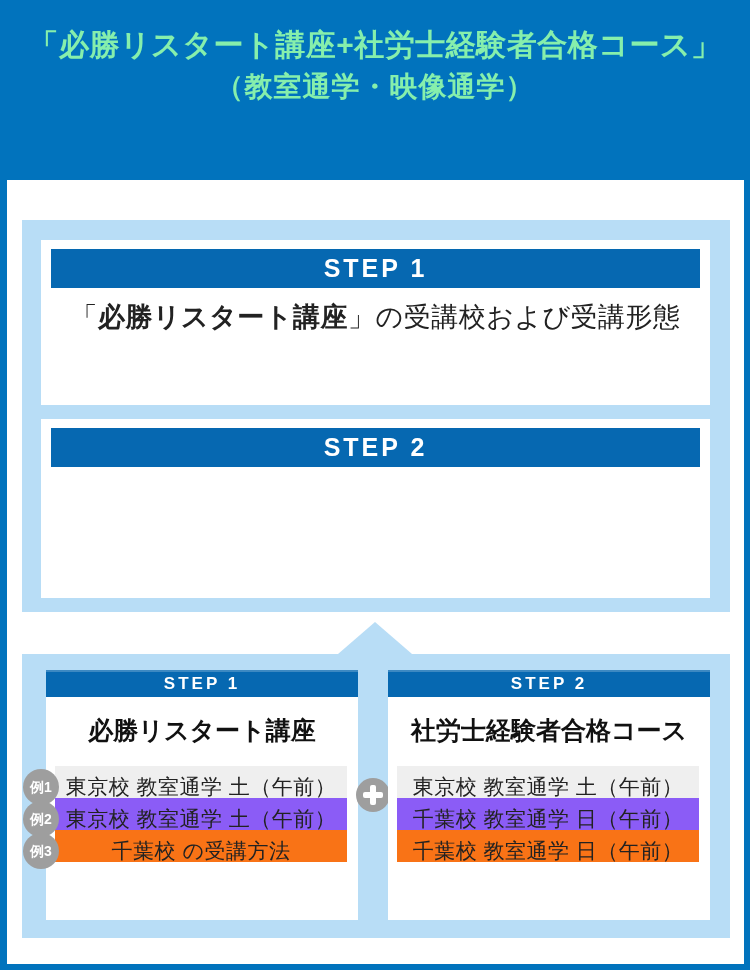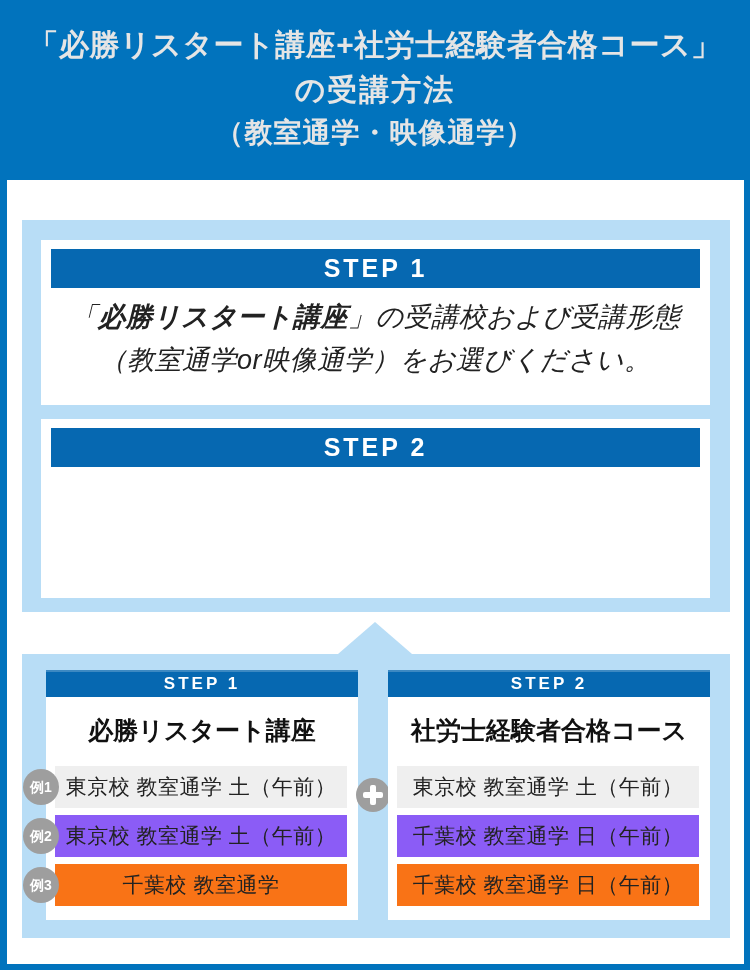--- a/index.html
+++ b/index.html
@@ -3,21 +3,21 @@
 <meta charset="utf-8">
 <style>
   html,body { margin:0; padding:0; background:#fff; }
   .page {
     position:relative; width:750px; height:970px; background:#ffffff;
     font-family:"Liberation Sans","DejaVu Sans",sans-serif; overflow:hidden;
   }
   
   .header {
     position:absolute; left:0; top:0; width:750px; height:180px;
-    background:#0173bd; color:#e5e5e5; text-align:center;
+    background:#0173bd; color:#86efac; text-align:center;
   }
   .header .l1 { padding-top:22px; font-size:30px; font-weight:bold; line-height:45px; letter-spacing:0.5px; }
   .header .l2 { font-size:30px; font-weight:bold; line-height:46px; letter-spacing:2px; }
   .header .l3 { font-size:28px; font-weight:bold; line-height:40px; letter-spacing:1px; }
   
   .frame {
     position:absolute; left:0; top:180px; width:750px; height:790px;
     border-left:7px solid #0173bd; border-right:6px solid #0173bd; border-bottom:6px solid #0173bd;
     box-sizing:border-box; pointer-events:none;
   }
@@ -26,21 +26,21 @@
     position:absolute; left:22px; top:220px; width:708px; height:392px; background:#b8ddf6;
   }
   .step-box { position:absolute; left:19px; width:669px; background:#ffffff; }
   .step-box.b1 { top:20px;  height:165px; }
   .step-box.b2 { top:199px; height:179px; }
   .step-bar {
     margin:9px 10px 0; height:39px; background:#0668b1; color:#ffffff;
     font-size:25px; font-weight:bold; letter-spacing:3px; text-align:center; line-height:39px;
   }
   .step-text {
-    margin:8px 4px 0; text-align:center; font-size:27px; line-height:43px; color:#222222; letter-spacing:0.5px;font-style:italic;
+    margin:8px 4px 0; text-align:center; font-size:27px; line-height:43px; color:#222222; letter-spacing:0.5px;
   }
   .step-text .bold { font-weight:bold; }
   
   .up-arrow {
     position:absolute; left:338px; top:622px; width:0; height:0;
     border-left:37px solid transparent; border-right:37px solid transparent;
     border-bottom:32px solid #b8ddf6;
   }
   
   .panel-bottom {
@@ -49,21 +49,21 @@
   .card { position:absolute; top:16px; height:250px; background:#ffffff; }
   .card.left  { left:24px;  width:312px; }
   .card.right { left:366px; width:322px; }
   .card-bar {
     height:27px; background:#0668b1; box-shadow:inset 0 2px 0 rgba(255,255,255,0.22);
     color:#ffffff; text-align:center; font-size:17px; font-weight:bold; letter-spacing:3px; line-height:27px;
   }
   .card-title { margin-top:16px; height:34px; line-height:34px; text-align:center; font-size:25px; font-weight:bold; color:#111111; }
   .rows { position:absolute; top:96px; left:9px; right:11px; }
   .row {
-    position:relative; height:42px; line-height:42px; margin-bottom:7px;
+    position:relative; height:32px; line-height:42px; 
     text-align:center; font-size:21px; color:#222222; letter-spacing:0.5px;
   }
   .row.shade-gray { background:#efefef; }
   .row.shade-lblue { background:#8b5cf6; }
   .row.shade-mblue { background:#f97316; }
   .badge {
     position:absolute; left:-32px; top:3px; width:36px; height:36px; border-radius:50%;
     background:#9e9e9e; color:#ffffff; font-size:14px; font-weight:bold;
     text-align:center; line-height:36px; letter-spacing:0;
   }
@@ -73,33 +73,31 @@
   .plus::before { content:""; position:absolute; left:7px; top:14px; width:20px; height:6px; background:#ffffff; border-radius:2px; }
   .plus::after  { content:""; position:absolute; left:14px; top:7px; width:6px; height:20px; background:#ffffff; border-radius:2px; }
 </style>
 </head>
 <body>
 
 <div class="page">
 
   <div class="header">
     <div class="l1">「必勝リスタート講座+社労士経験者合格コース」</div>
-    <div class="l2">の受講方法</div>
     <div class="l3">（教室通学・映像通学）</div>
   </div>
 
   <div class="frame"></div>
 
   <div class="panel-top">
 
     <div class="step-box b1">
       <div class="step-bar">STEP 1</div>
       <div class="step-text">
         <span>「</span><span class="bold">必勝リスタート講座</span><span>」の受講校および受講形態</span><br>
-        <span>（教室通学or映像通学）をお選びください。</span>
       </div>
     </div>
 
     <div class="step-box b2">
       <div class="step-bar">STEP 2</div>
     </div>
 
   </div>
 
   <div class="up-arrow"></div>
@@ -113,21 +111,21 @@
         <div class="row shade-gray">
           <span class="badge">例1</span>
           <span>東京校 教室通学 土（午前）</span>
         </div>
         <div class="row shade-lblue">
           <span class="badge">例2</span>
           <span>東京校 教室通学 土（午前）</span>
         </div>
         <div class="row shade-mblue">
           <span class="badge">例3</span>
-          <span>千葉校 教室通学</span>
+          <span>千葉校 の受講方法</span>
         </div>
       </div>
     </div>
 
     <div class="plus"></div>
 
     <div class="card right">
       <div class="card-bar">STEP 2</div>
       <div class="card-title">社労士経験者合格コース</div>
       <div class="rows">

